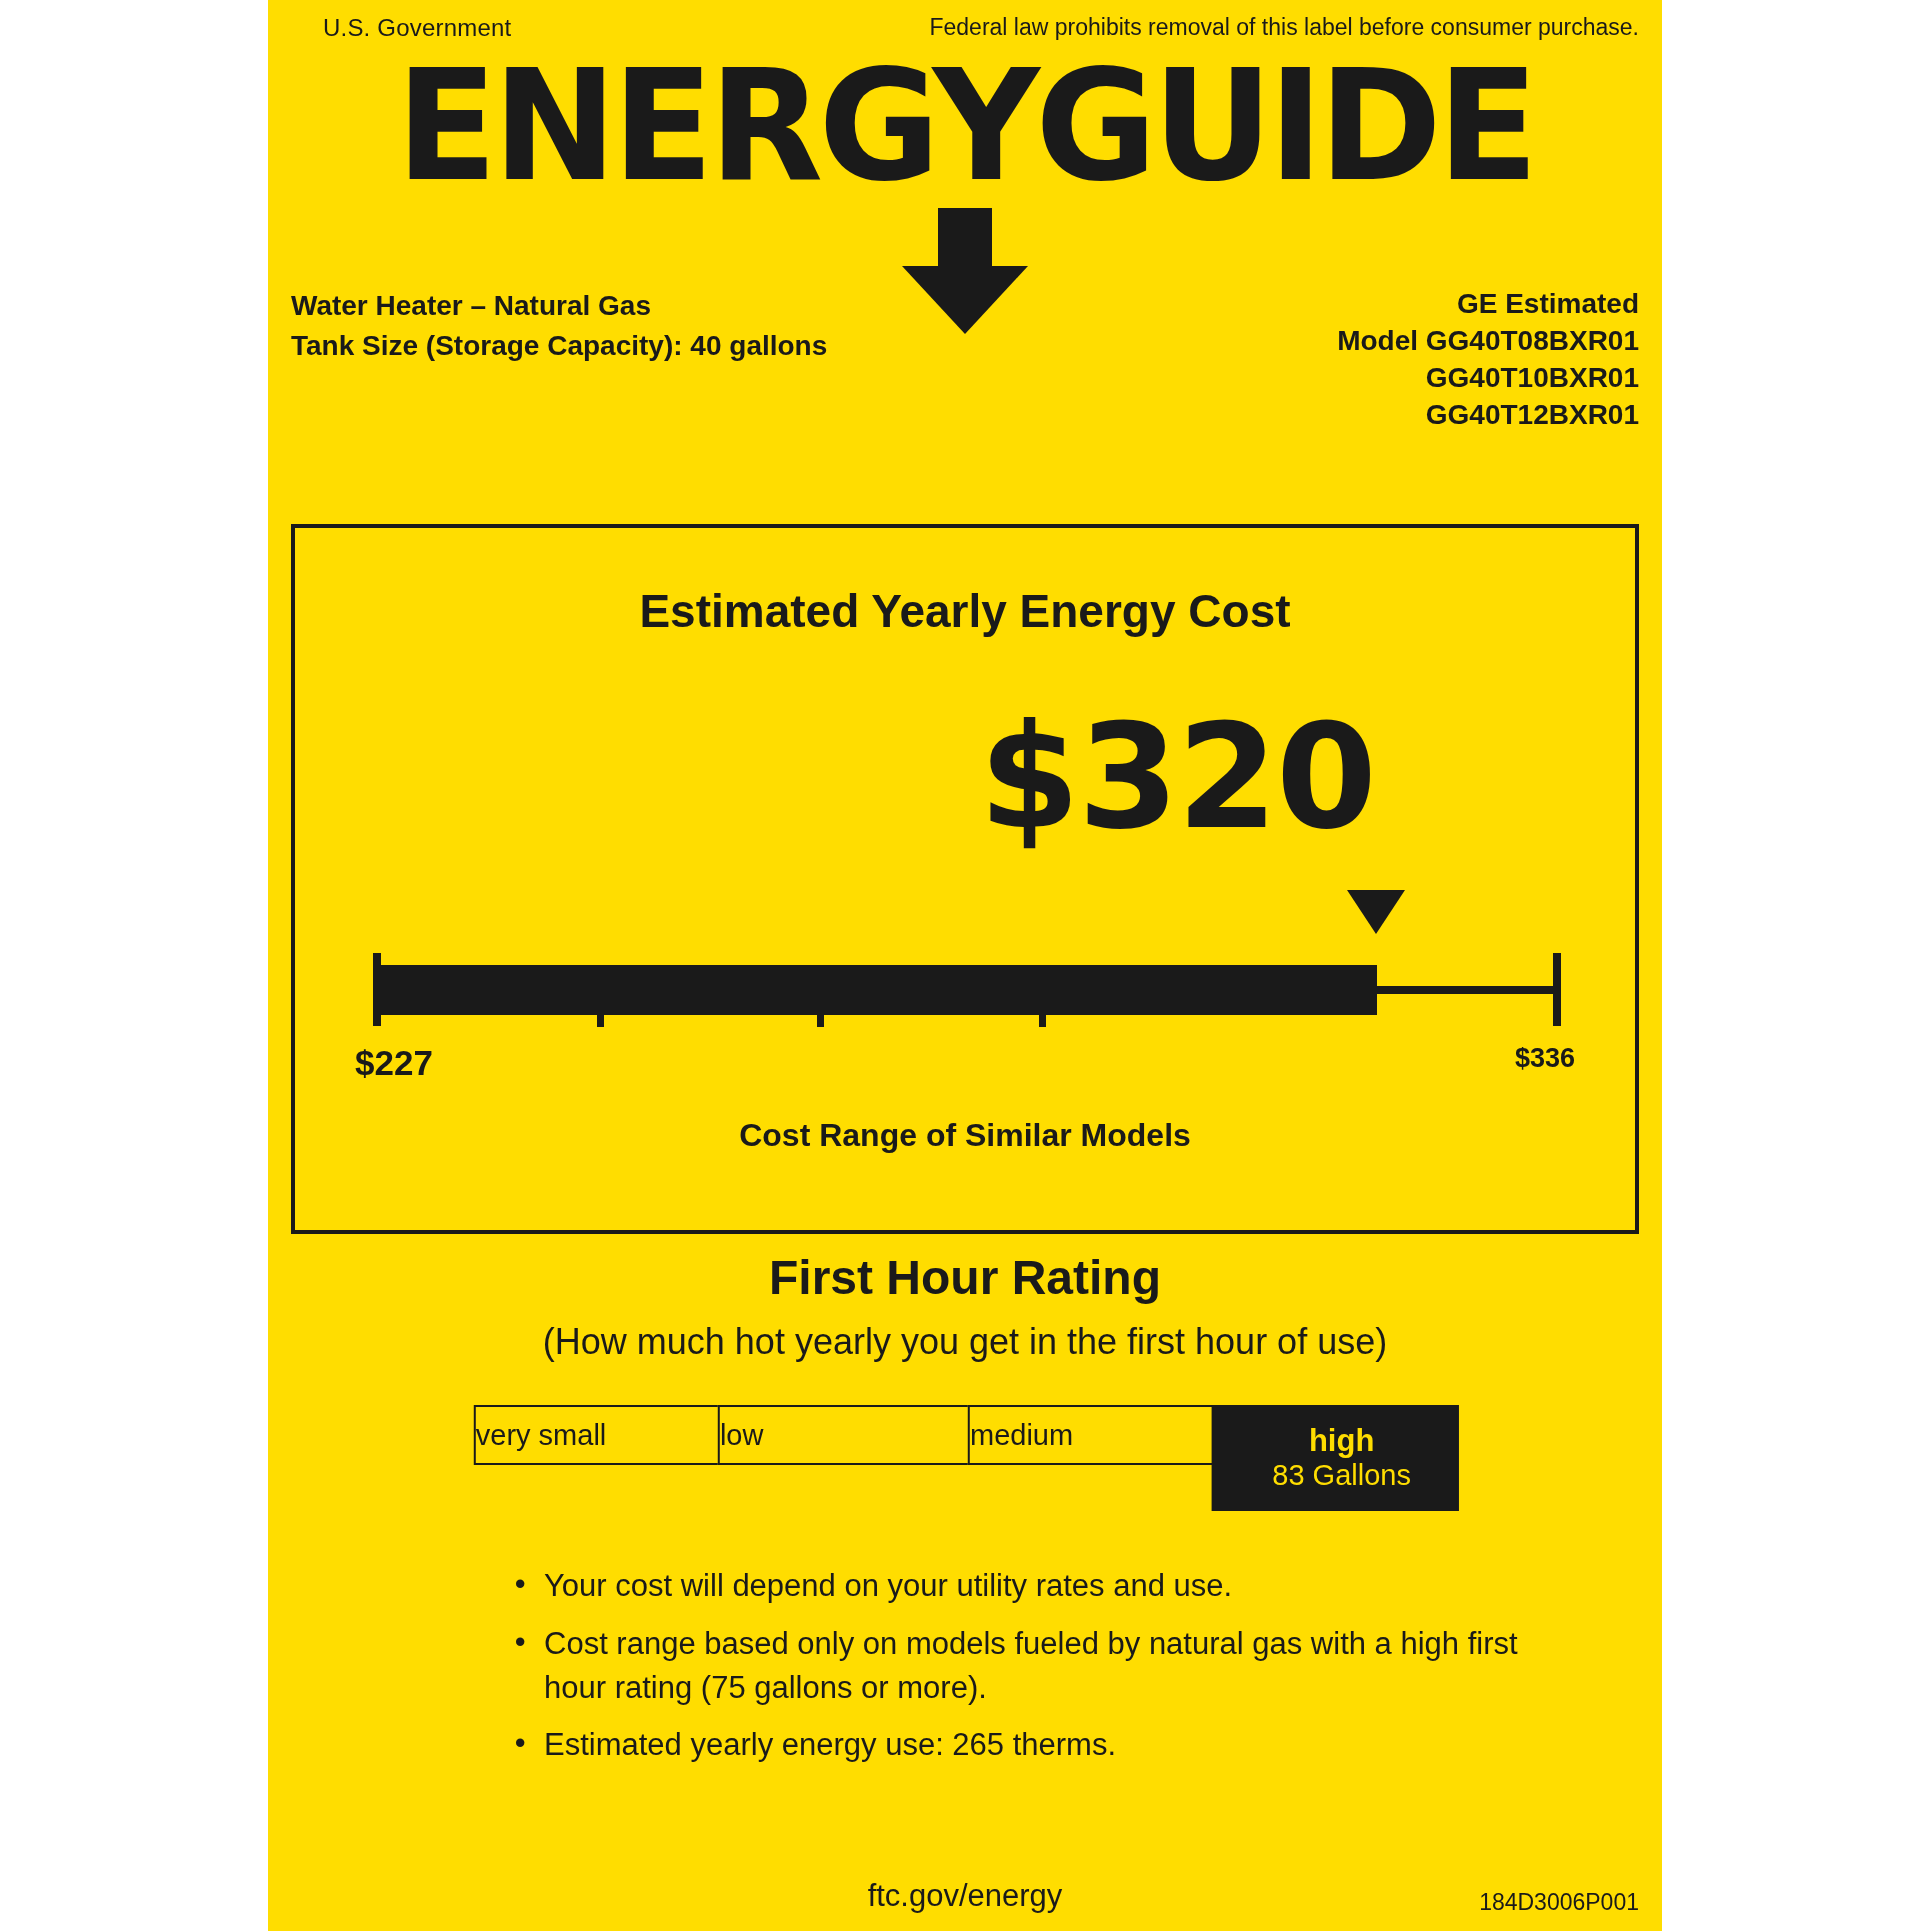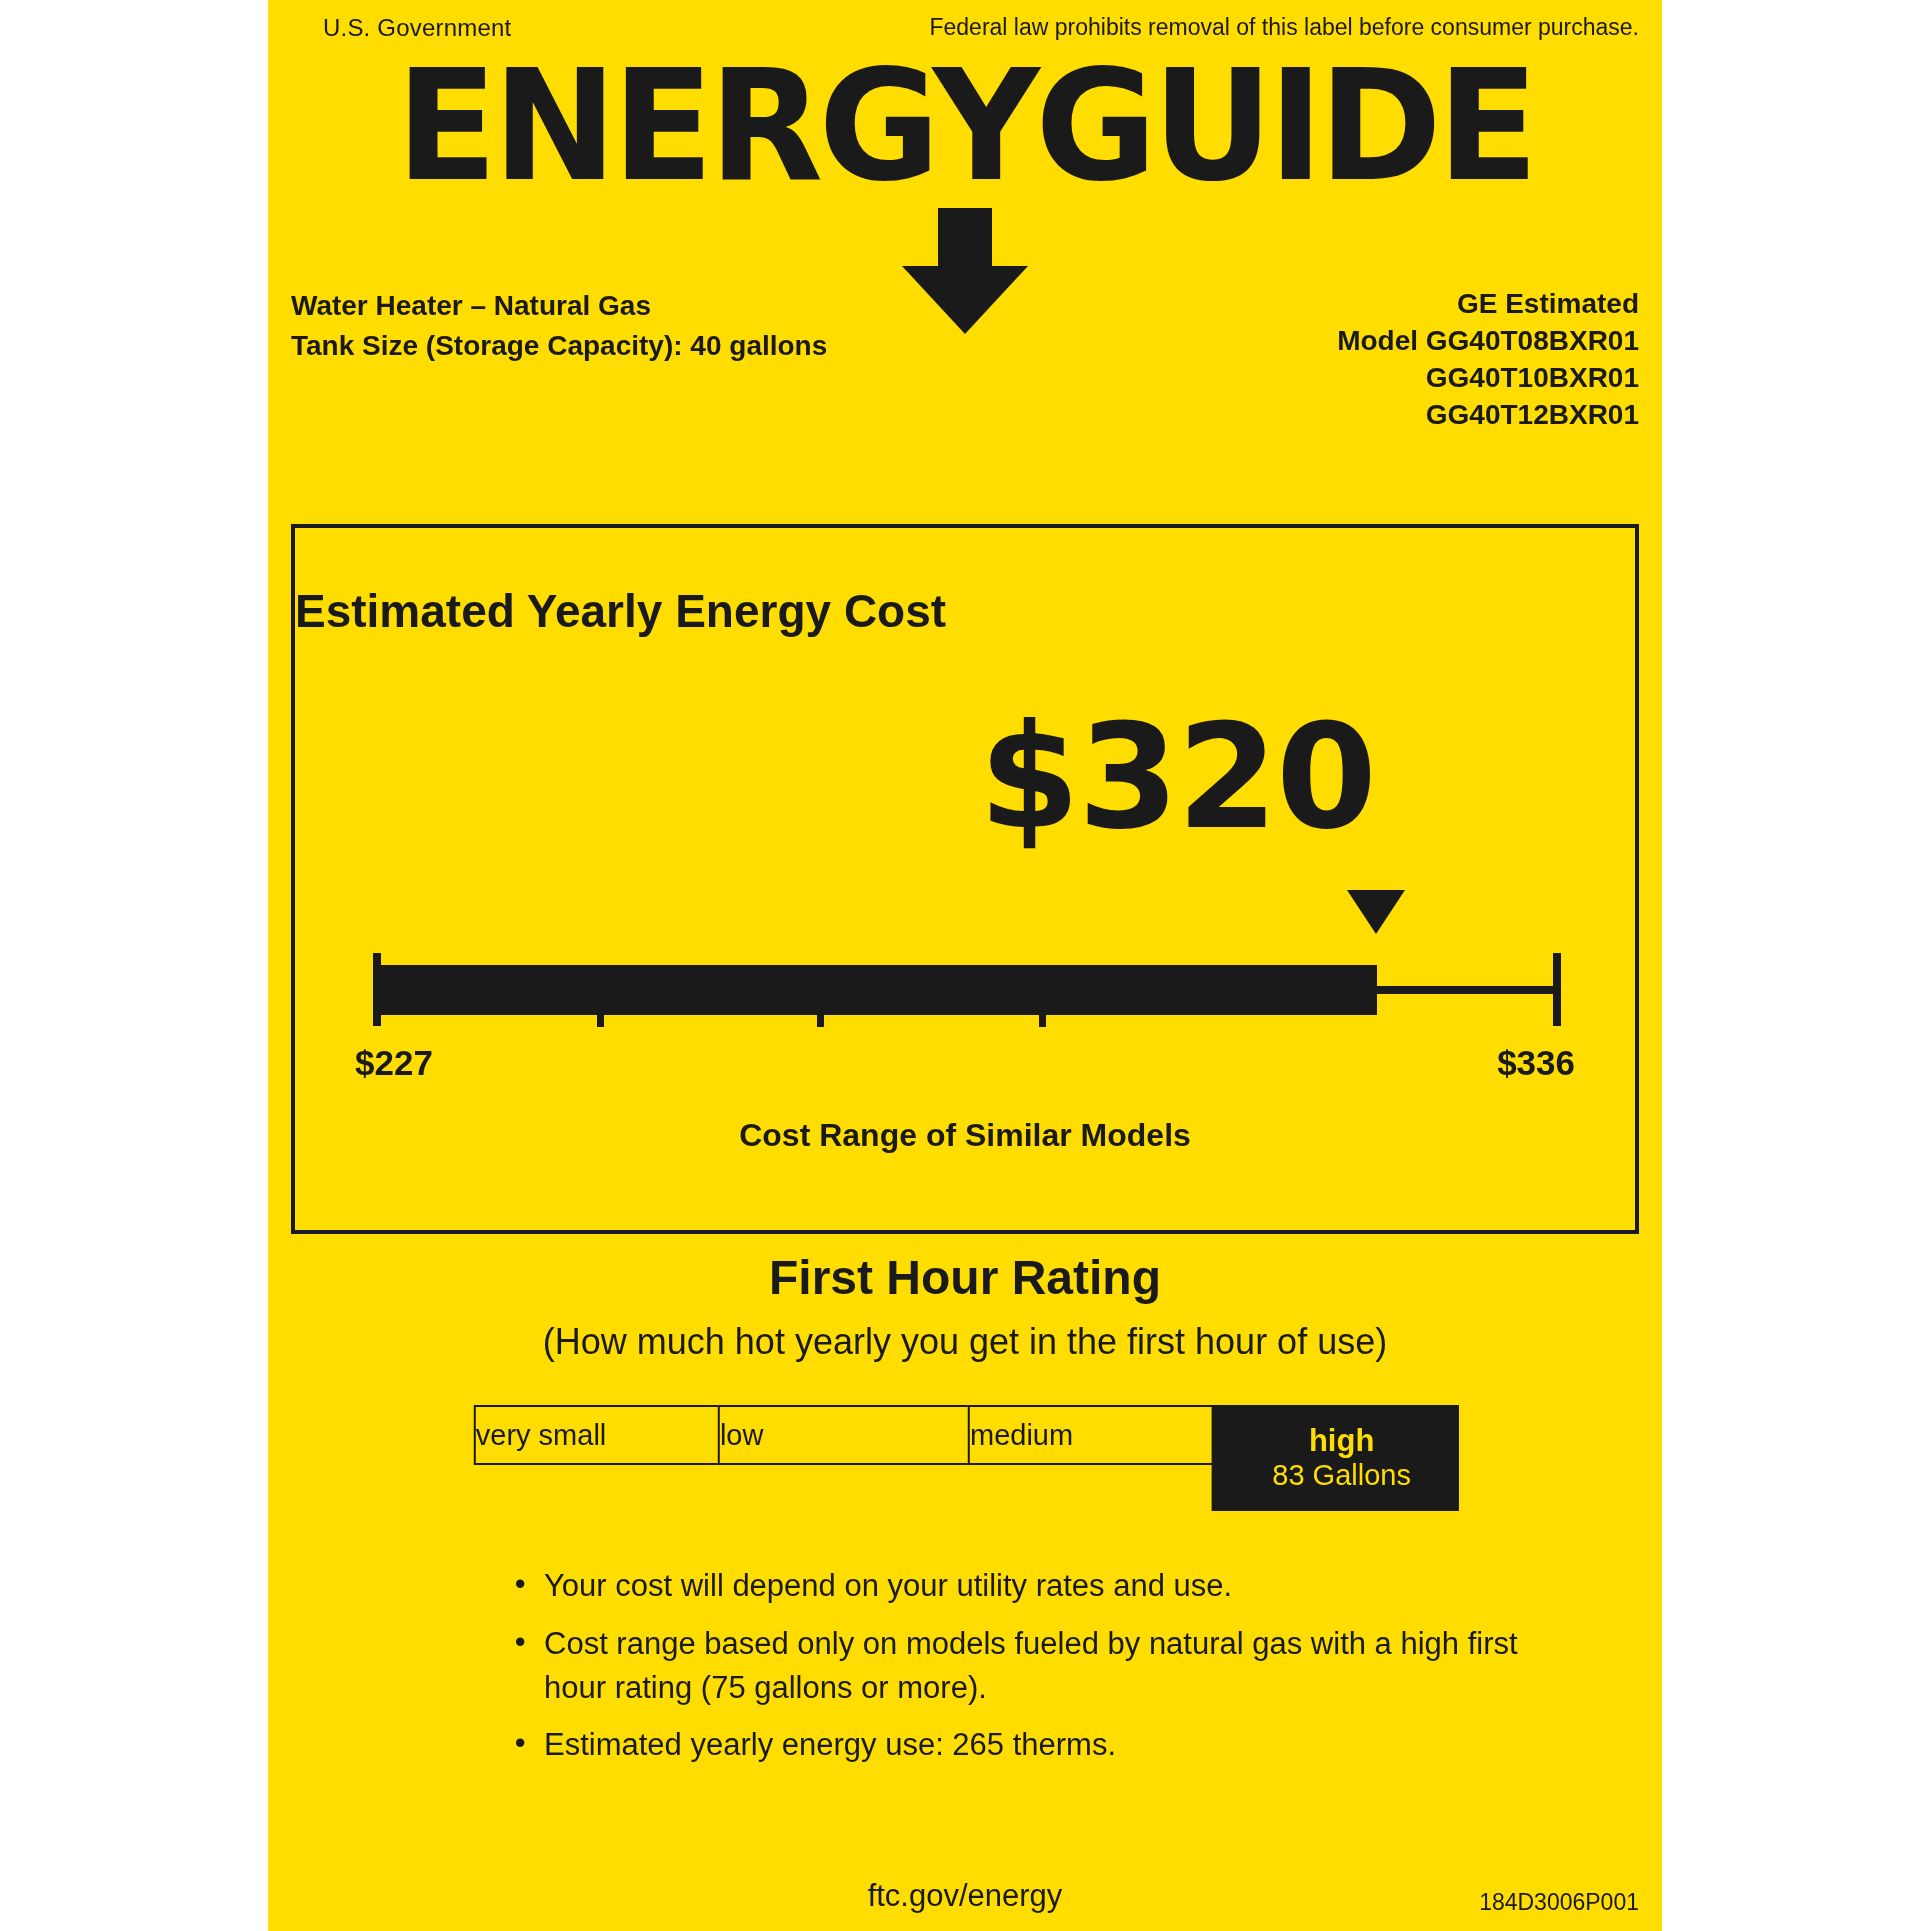--- a/index.html
+++ b/index.html
@@ -105,21 +105,21 @@
     top: 524px;
     width: 1348px;
     height: 710px;
     border: 4.8px solid #1a1a1a;
     box-sizing: border-box;
   }
   .cost-title {
     position: absolute;
     top: 56px;
     width: 100%;
-    text-align: left;
+    text-align: center;
     font-size: 46px;
     font-weight: bold;
   }
   .big-cost {
     position: absolute;
     top: 164px;
     left: 0;
     width: 100%;
     text-align: center;
     font-family: "DejaVu Sans", sans-serif;
@@ -183,21 +183,21 @@
     position: absolute;
     left: 60px;
     top: 515px;
     font-size: 35px;
     font-weight: bold;
   }
   .scale-high {
     position: absolute;
     right: 60px;
     top: 515px;
-    font-size: 35px;
+    font-size: 27px;
     font-weight: bold;
   }
   .range-caption {
     position: absolute;
     top: 589px;
     width: 100%;
     text-align: center;
     font-size: 32px;
     font-weight: bold;
   }

